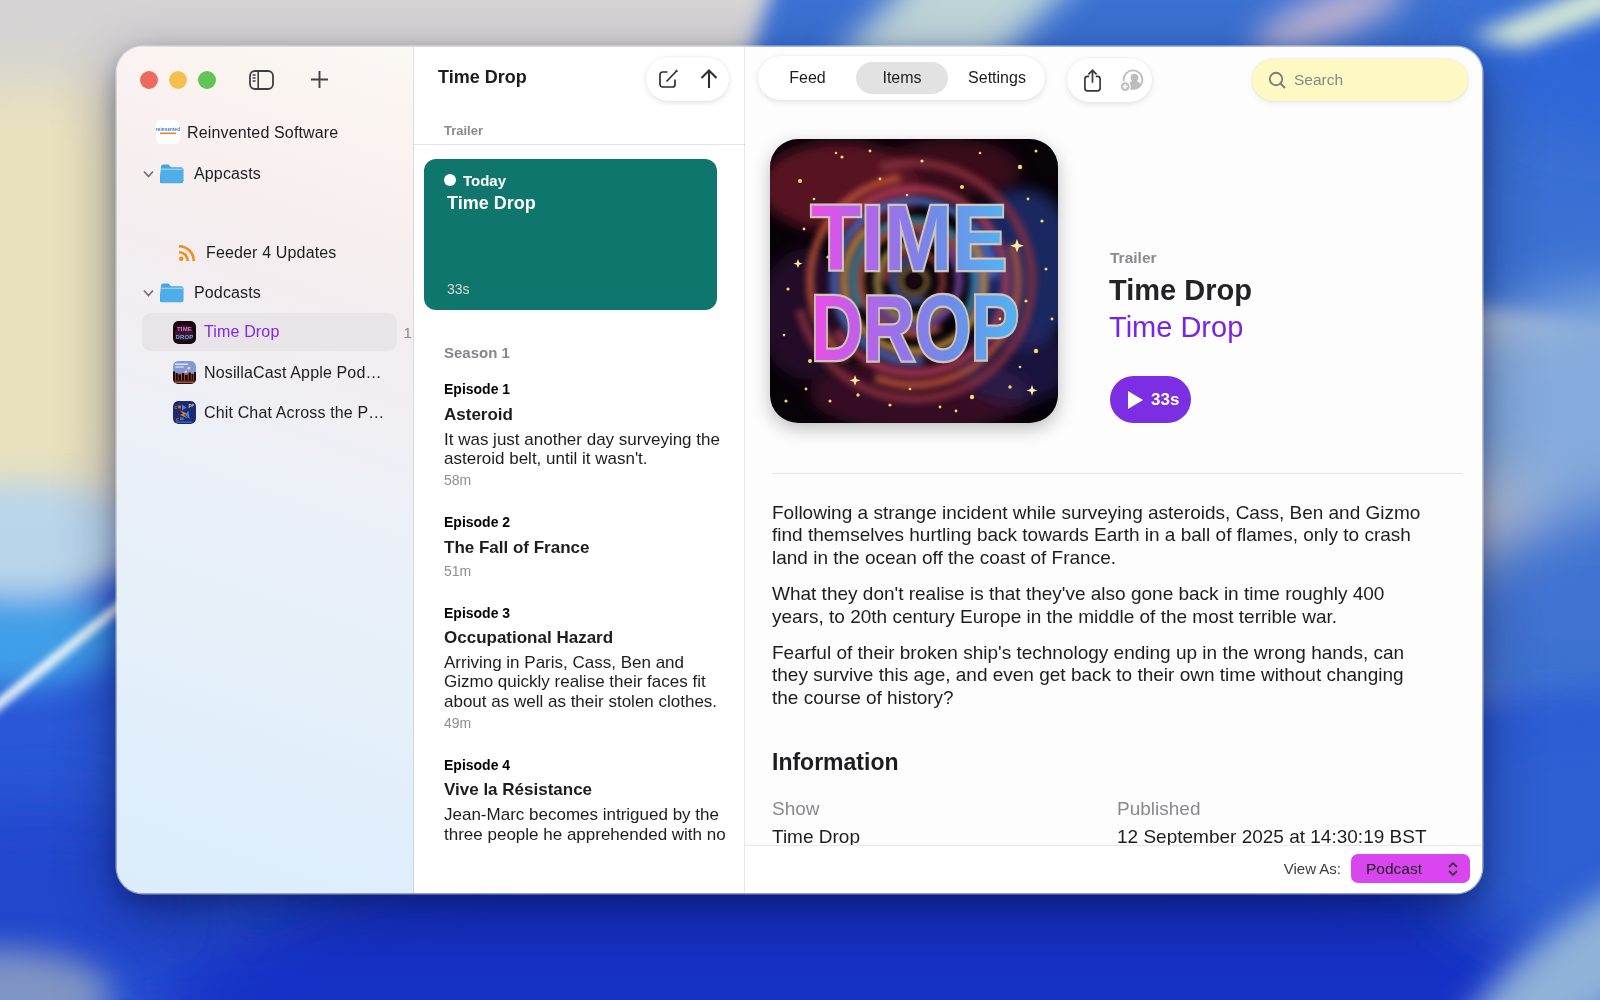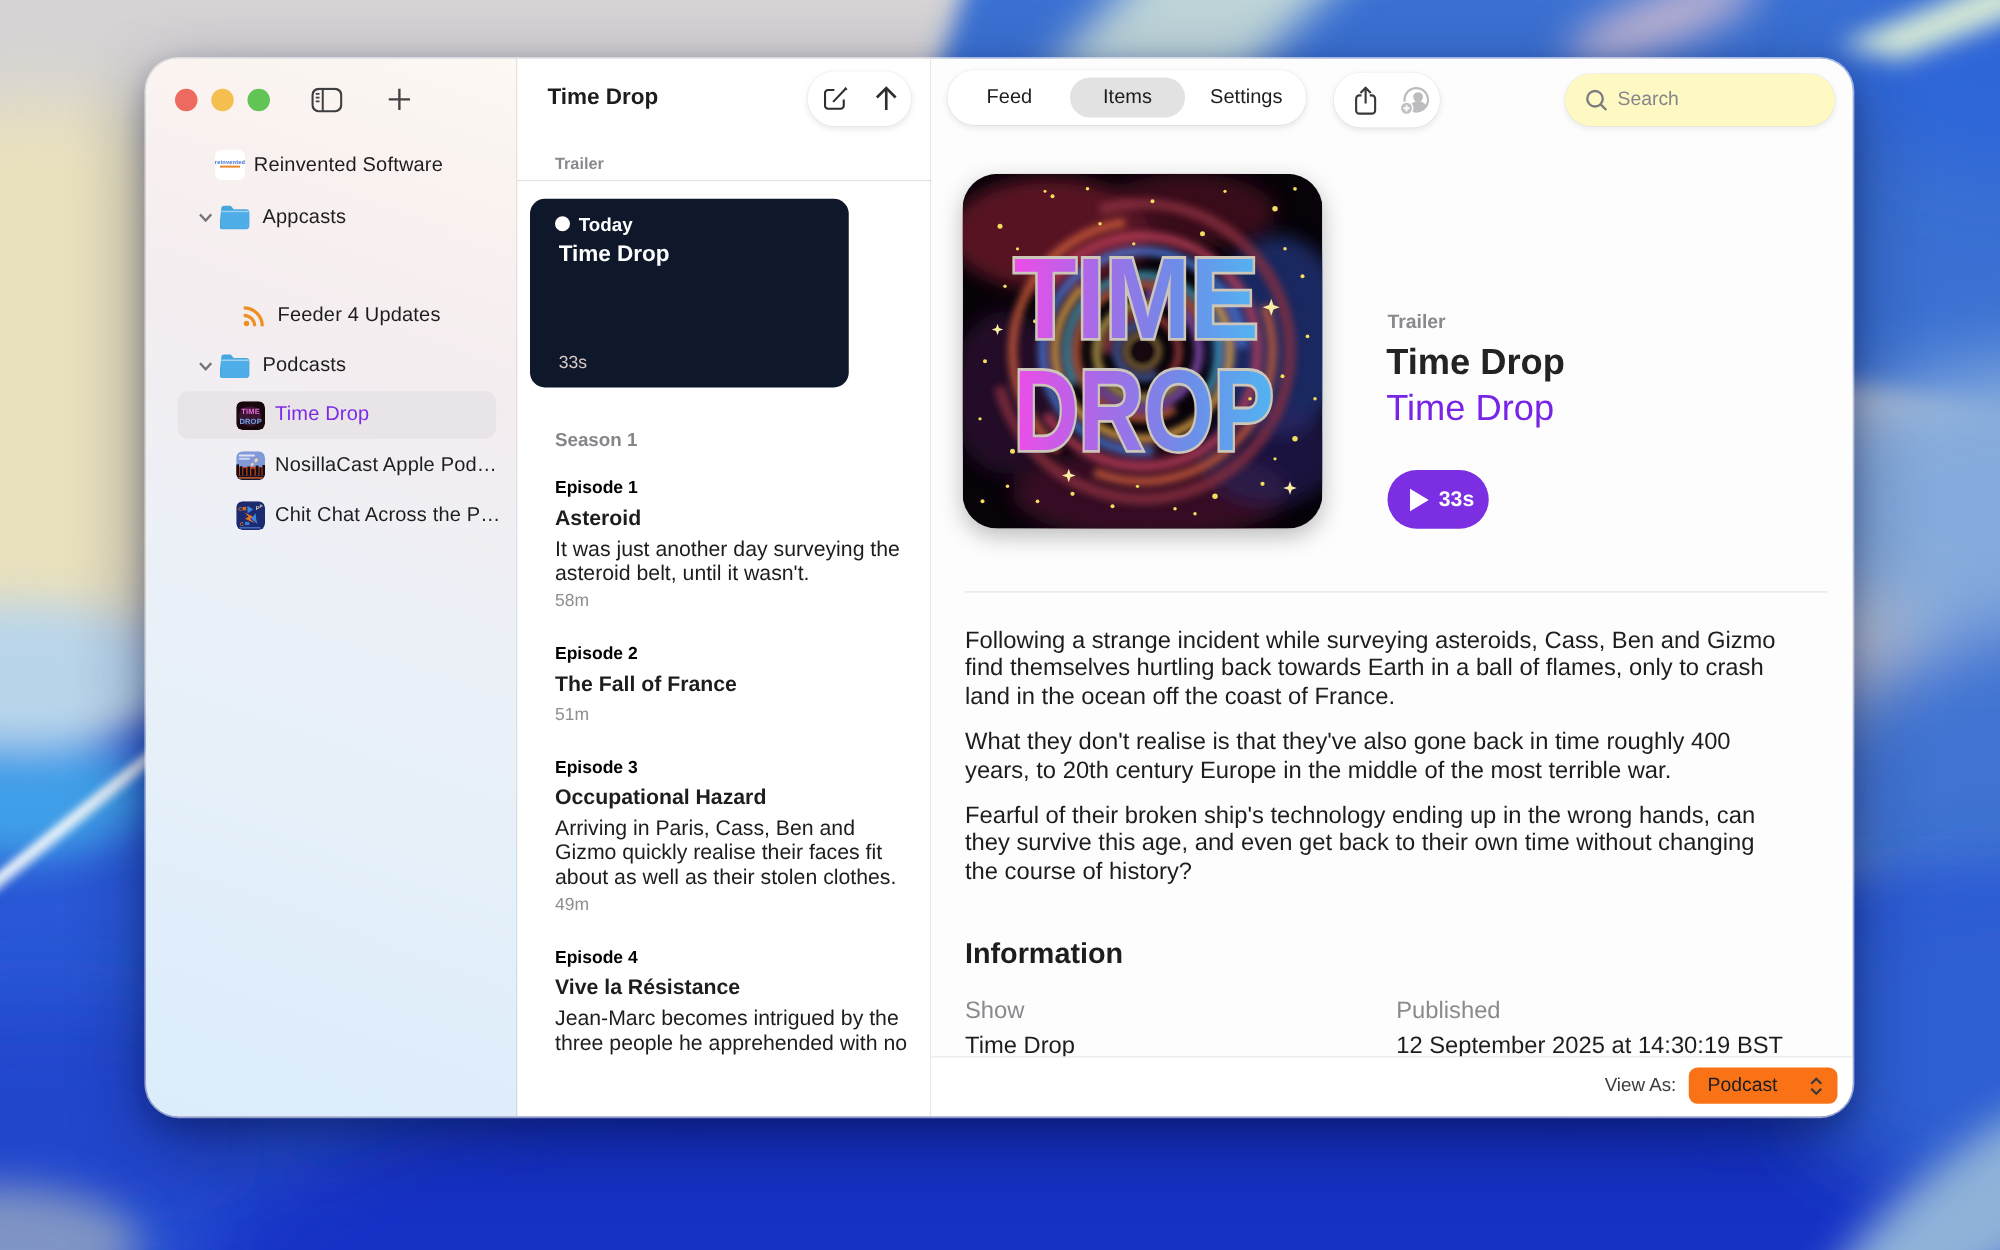--- a/index.html
+++ b/index.html
@@ -13,33 +13,33 @@
   border-right:1px solid rgba(0,0,0,0.09); }
 .mid { position:relative; width:331px; flex:0 0 331px; background:#fff; border-right:1px solid rgba(0,0,0,0.09); }
 .rightp { position:relative; flex:1; background:#fdfdfd; }
 
 
 .tl { position:absolute; width:18px; height:18px; border-radius:50%; top:24px; }
 .tl.r { left:22.5px; background:#ec6a5e; }
 .tl.y { left:51.5px; background:#f5bf4f; }
 .tl.g { left:80.5px; background:#61c454; }
 .sbicon { position:absolute; }
-.row { position:absolute; left:16px; width:312px; height:40px; font-size:16px; letter-spacing:0.15px; color:#1d1d1f; }
+.row { position:absolute; left:0; width:312px; height:40px; font-size:16px; letter-spacing:0.15px; color:#1d1d1f; }
 .row .txt { position:absolute; top:50%; transform:translateY(-50%); white-space:nowrap; }
 .badge { position:absolute; right:24px; top:50%; transform:translateY(-50%); color:#8a8a8e; font-size:15px; }
 .selrow { position:absolute; left:25px; top:265.5px; width:255px; height:38.5px; border-radius:9px; background:#e9e4e7; }
 .thumb { position:absolute; width:23px; height:23px; border-radius:5px; overflow:hidden; }
 
 
 .midhead { position:absolute; left:24px; top:20px; font-size:18px; font-weight:bold; color:#1d1d1f; }
 .midpill { position:absolute; left:232px; top:10px; width:83px; height:44px; border-radius:22px; background:#fff;
   box-shadow:0 0 0 0.5px rgba(0,0,0,0.05), 0 2px 6px rgba(0,0,0,0.10); }
 .trailerlbl { position:absolute; left:30px; top:76px; font-size:13px; font-weight:bold; color:#8a8a8e; }
 .middiv { position:absolute; left:0; top:97px; width:331px; height:1px; background:rgba(0,0,0,0.10); }
-.card { position:absolute; left:10px; top:111.5px; width:255px; height:151px; border-radius:12px; background:#0f172a; color:#fff; }
+.card { position:absolute; left:10px; top:111.5px; width:293px; height:151px; border-radius:12px; background:#0f766e; color:#fff; }
 .card .today { position:absolute; left:20px; top:13px; font-size:15px; font-weight:bold; color:#fff; }
 .card .dot { display:inline-block; width:12px; height:12px; border-radius:50%; background:#fff; margin-right:7px; position:relative; top:0.5px; }
 .card .ctitle { position:absolute; left:23px; top:34px; font-size:18px; font-weight:bold; }
 .card .cdesc { position:absolute; left:23px; top:61px; font-size:16px; line-height:19.3px; width:270px; }
 .card .cdur { position:absolute; left:23px; top:122px; font-size:14px; color:rgba(255,235,228,0.85); }
 .eps { position:absolute; left:30px; top:296px; width:290px; }
 .season { font-size:15px; font-weight:bold; color:#85858a; line-height:20px; }
 .eplabel { font-size:14px; font-weight:bold; color:#000000; line-height:19px; margin-top:23px; }
 .eptitle { font-size:17px; font-weight:bold; color:#1d1d1f; line-height:22px; margin-top:4.5px; }
 .epdesc { font-size:17px; line-height:19.3px; color:#1d1d1f; margin-top:4px; }
@@ -65,21 +65,21 @@
 .playpill .ps { position:absolute; left:41px; top:50%; transform:translateY(-50%); color:#fff; font-size:17px; font-weight:bold; }
 .rdiv { position:absolute; left:27px; top:426px; width:690px; height:1px; background:rgba(0,0,0,0.10); }
 .paras { position:absolute; left:27px; top:455px; width:720px; font-size:19px; line-height:22.4px; color:#1d1d1f; }
 .paras p { margin-bottom:14px; }
 .infohead { position:absolute; left:27px; top:702px; font-size:23px; font-weight:bold; color:#1d1d1f; }
 .infocol { position:absolute; top:751px; font-size:19px; }
 .infocol .lbl { color:#8a8a8e; }
 .infocol .val { color:#1d1d1f; margin-top:6px; }
 .footer { position:absolute; left:0; bottom:0; width:100%; height:48px; background:#fff; border-top:1px solid rgba(0,0,0,0.09); }
 .viewas { position:absolute; right:141px; top:14px; font-size:15px; color:#3c3c3e; }
-.dropdown { position:absolute; right:12px; top:8px; width:119px; height:29px; border-radius:7px; background:#f97316; }
+.dropdown { position:absolute; right:12px; top:8px; width:119px; height:29px; border-radius:7px; background:#d946ef; }
 .dropdown .dtxt { position:absolute; left:15px; top:50%; transform:translateY(-50%); font-size:15.5px; color:#1d1d1f; }
 </style>
 </head>
 <body>
 <div class="desktop">
 <svg width="1600" height="1000" viewBox="0 0 1600 1000">
   <defs>
     <filter id="b40" x="-60%" y="-60%" width="220%" height="220%">
           <feGaussianBlur stdDeviation="40"></feGaussianBlur>
         </filter>

